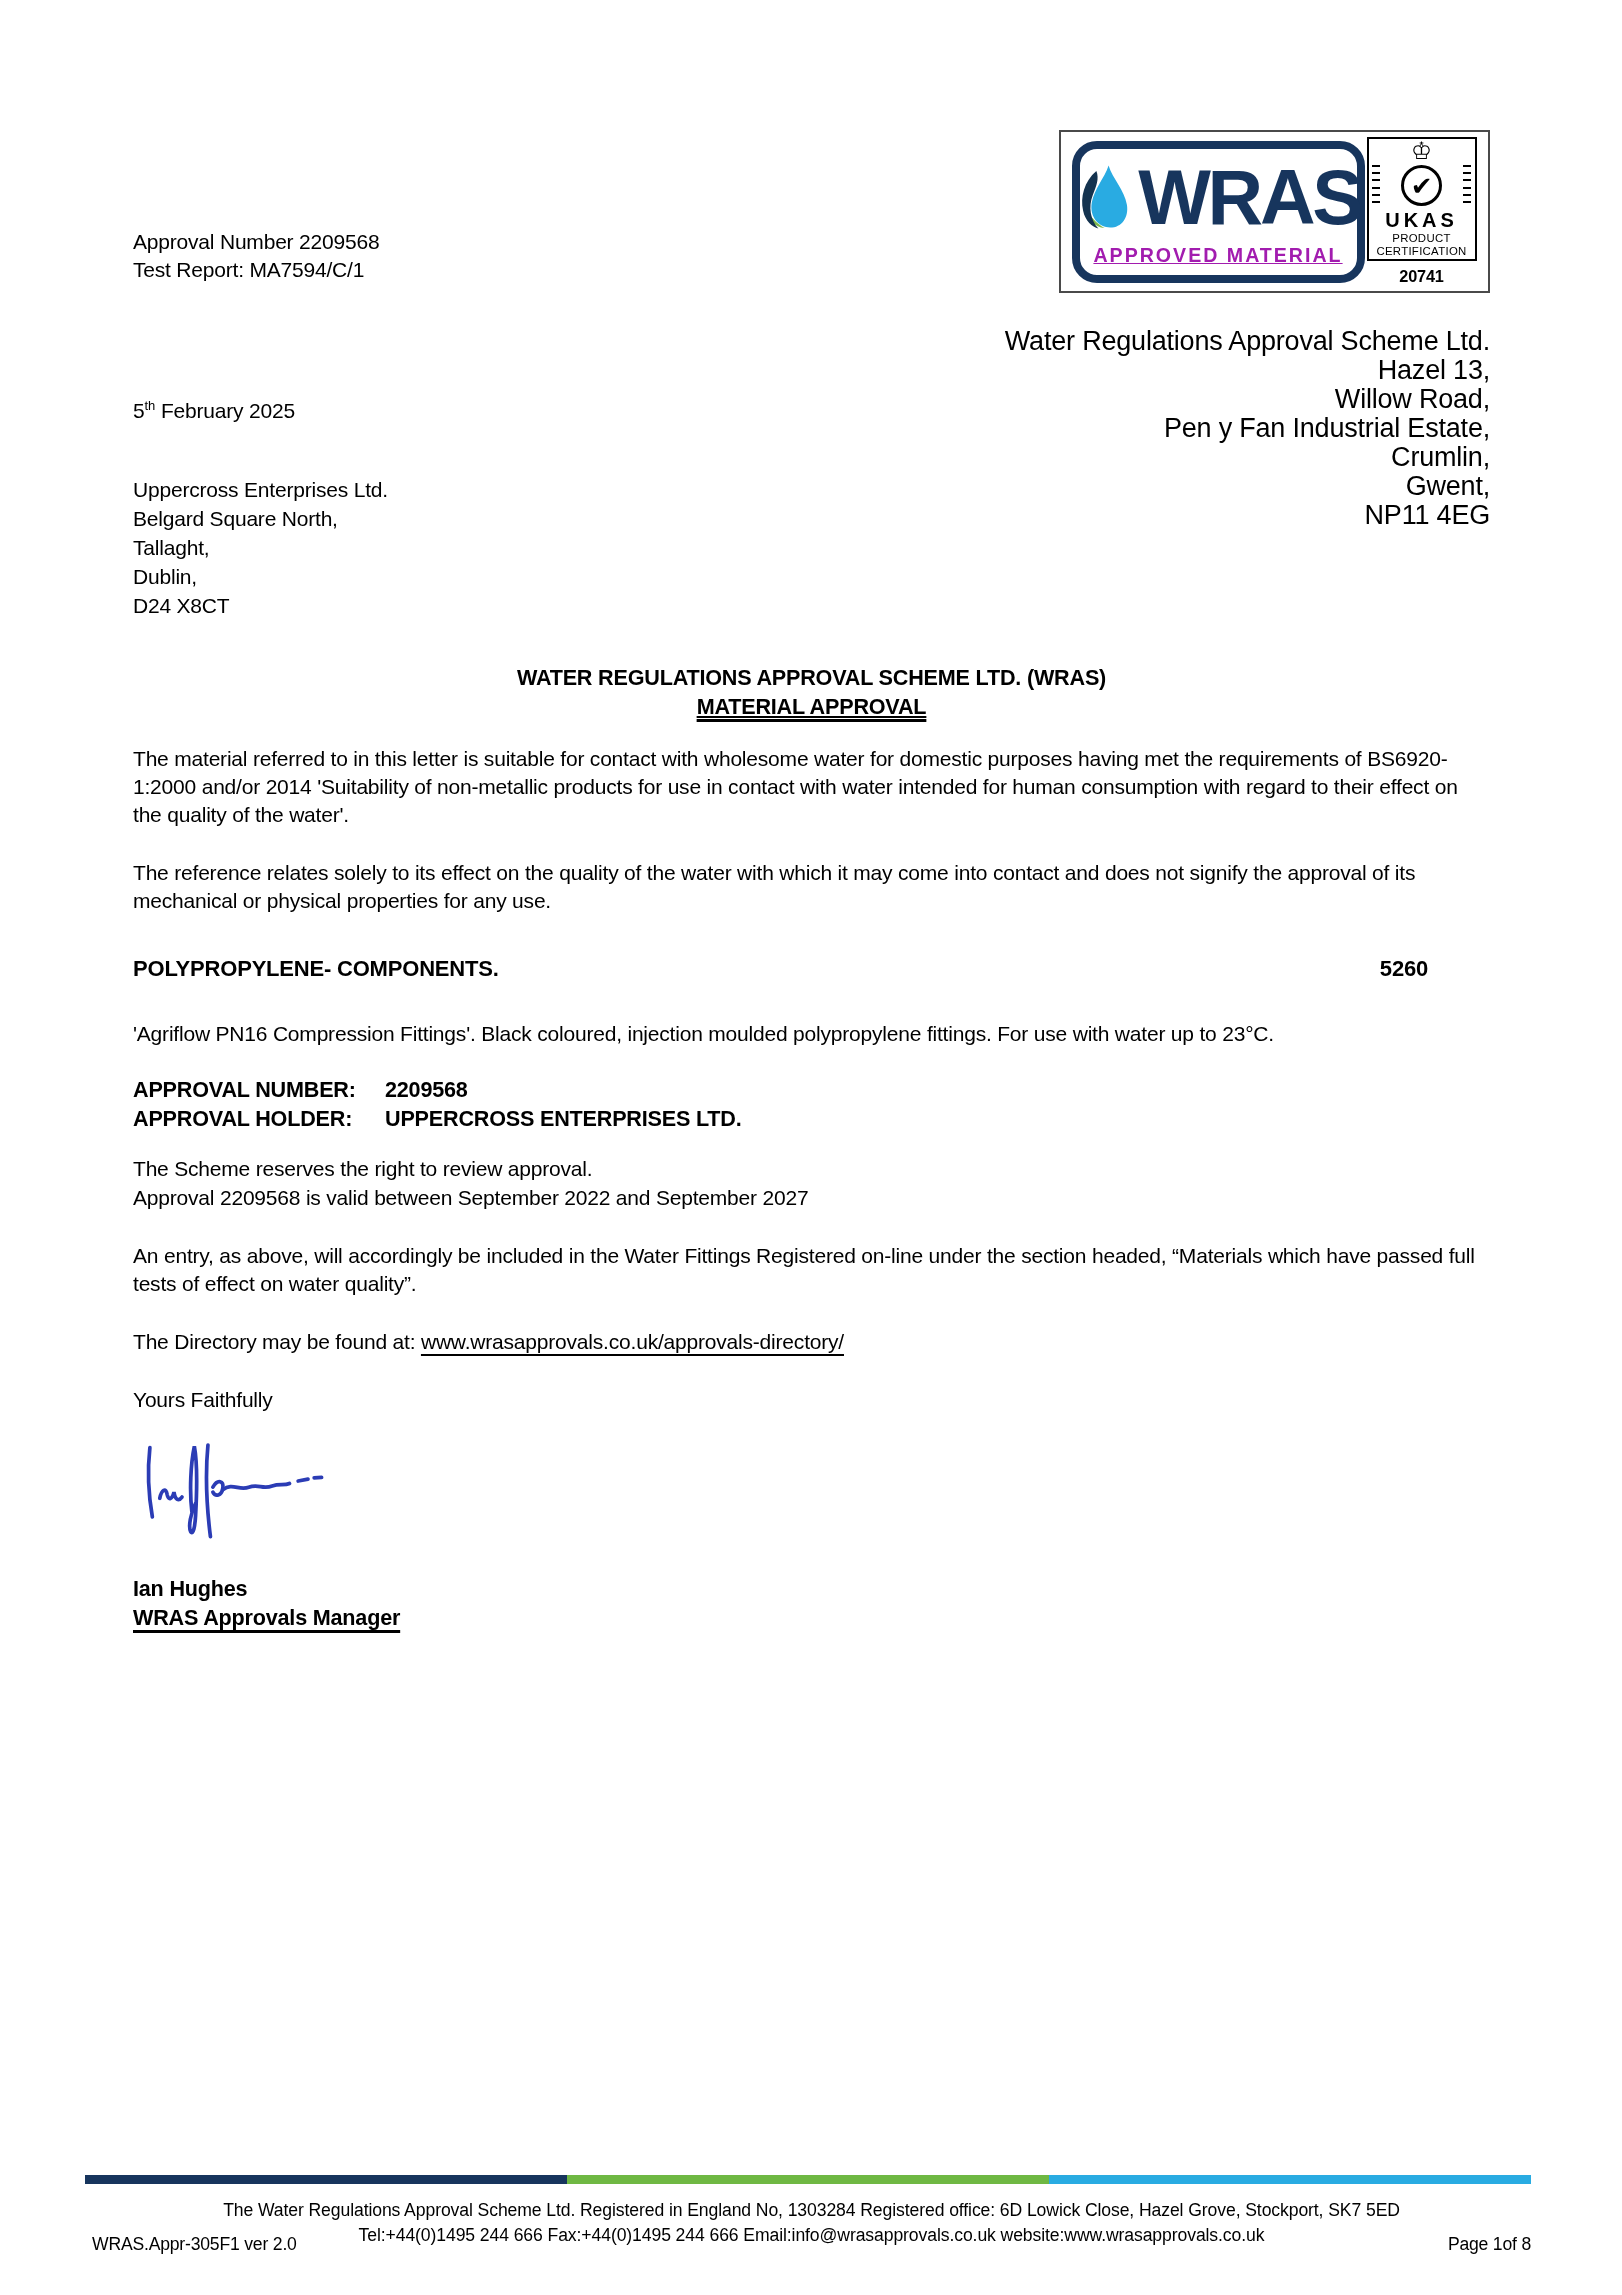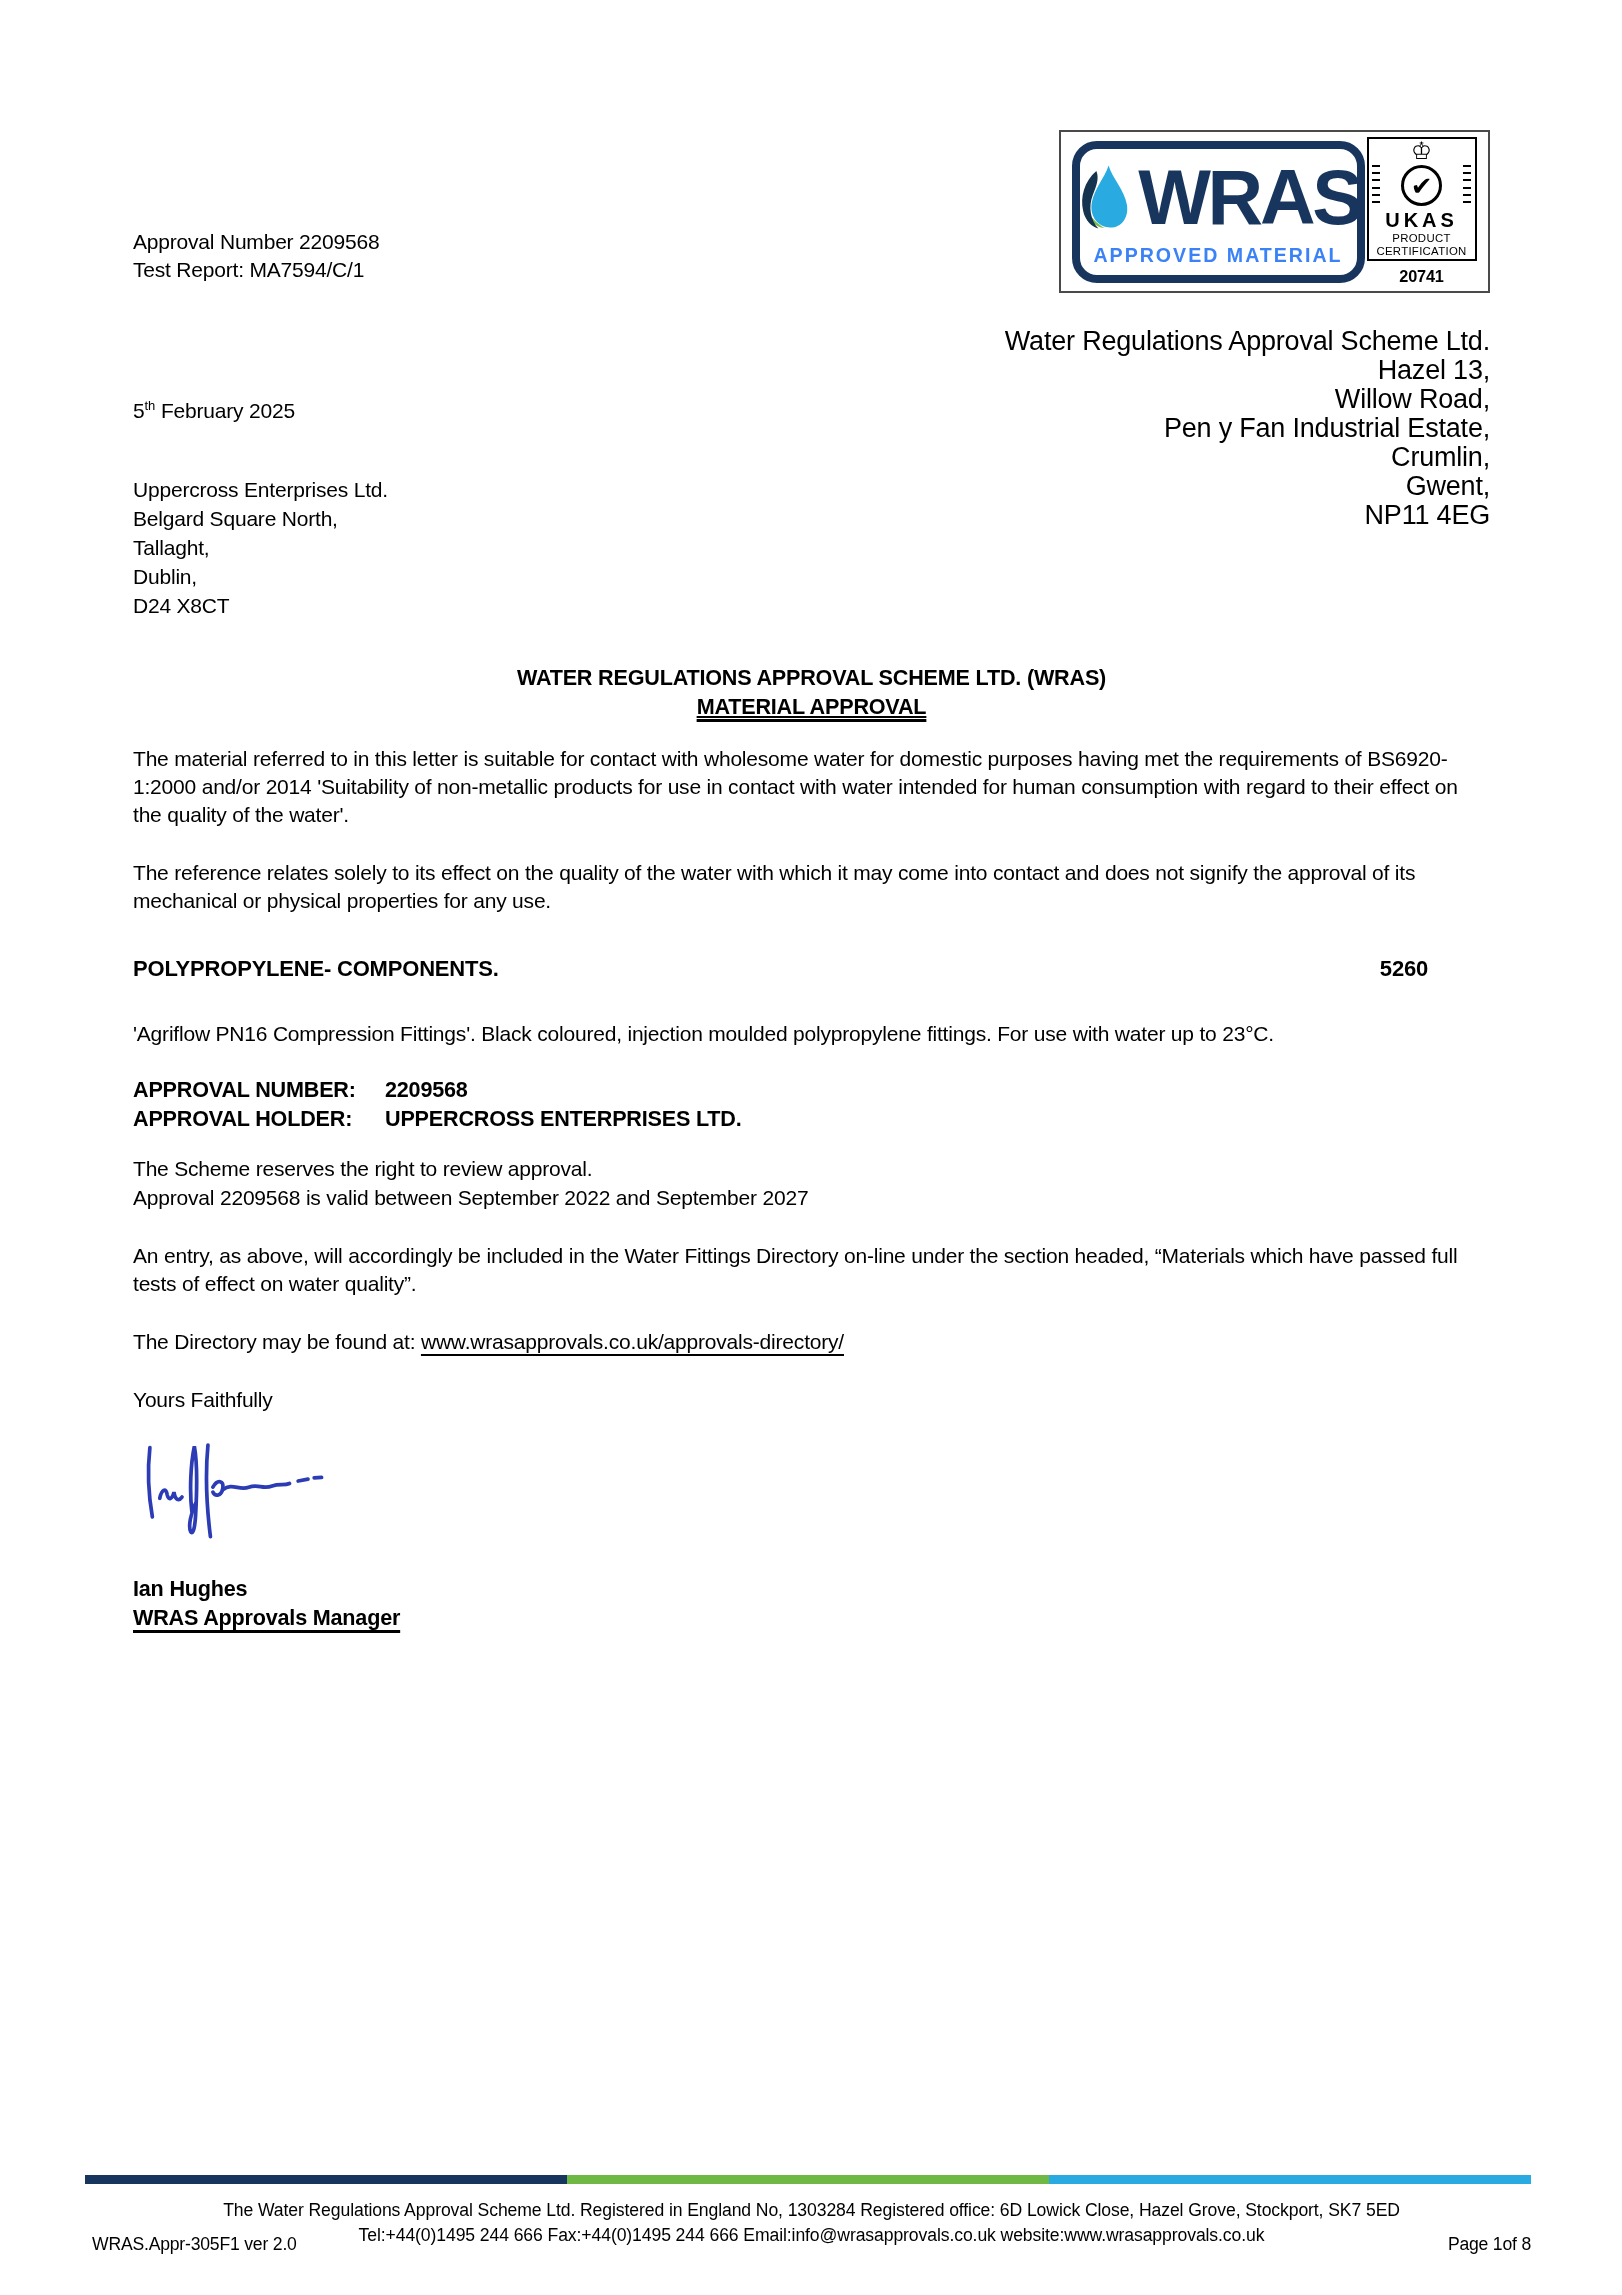--- a/index.html
+++ b/index.html
@@ -129,21 +129,21 @@
       <div class="logo-outer">
         <div class="wras-badge" id="wrasBadge" style="border-color: rgb(23, 53, 93);">
           <div class="wras-row">
             <svg width="56" height="80" viewBox="0 0 110 130" aria-hidden="true">
               <path d="M64 3 C56 28 36 48 31 76 C26 106 46 125 67 125 C90 125 104 105 100 80 C95 51 72 29 64 3 Z" fill="#29abe2"></path>
               <path d="M20 88 C21 110 38 124 56 126 C40 116 28 104 20 88 Z" fill="#7db84a"></path>
               <path d="M40 14 C16 34 8 66 14 92 C18 112 32 124 44 127 C28 110 24 84 33 61 C40 44 46 29 40 14 Z" fill="#14334f"></path>
             </svg>
             <span class="wras-word" style="color: rgb(23, 53, 93);">WRAS</span>
           </div>
-          <div class="approved-material" style="color: #3b82f6;">APPROVED MATERIAL</div>
+          <div class="approved-material" style="color: #a21caf; text-decoration: underline;">APPROVED MATERIAL</div>
         </div>
 
         <div class="ukas-wrap">
           <div class="ukas-box">
             <div class="crown">♔</div>
             <div class="circle-row">
               <div class="ticks l"></div>
               <div class="check-circle">✔</div>
               <div class="ticks r"></div>
             </div>
@@ -200,21 +200,21 @@
         <span class="k">APPROVAL HOLDER:</span>
         <span class="v">UPPERCROSS ENTERPRISES LTD.</span>
       </div>
     </div>
 
     <div class="review">
       <div>The Scheme reserves the right to review approval.</div>
       <div>Approval 2209568 is valid between September 2022 and September 2027</div>
     </div>
 
-    <p class="body mt2">An entry, as above, will accordingly be included in the Water Fittings Directory on-line under the section headed, “Materials which have passed full tests of effect on water quality”.</p>
+    <p class="body mt2">An entry, as above, will accordingly be included in the Water Fittings Registered on-line under the section headed, “Materials which have passed full tests of effect on water quality”.</p>
 
     <p class="body mt2"><span>The Directory may be found at: </span><a class="dir-link">www.wrasapprovals.co.uk/approvals-directory/</a></p>
 
     <p class="body mt2">Yours Faithfully</p>
 
     <div class="signature-box">
       <svg width="203" height="105" viewBox="0 0 310 170" fill="none" aria-hidden="true">
         <g stroke-width="6" stroke-linecap="round" fill="none">
           <path class="sigp" d="M18 14 C14 50 16 92 22 126" stroke="#2b3cb5"></path>
           <path class="sigp" d="M34 96 C37 82 44 78 46 90 C48 100 54 98 57 86 C59 98 64 102 70 94" stroke="#2b3cb5"></path>

